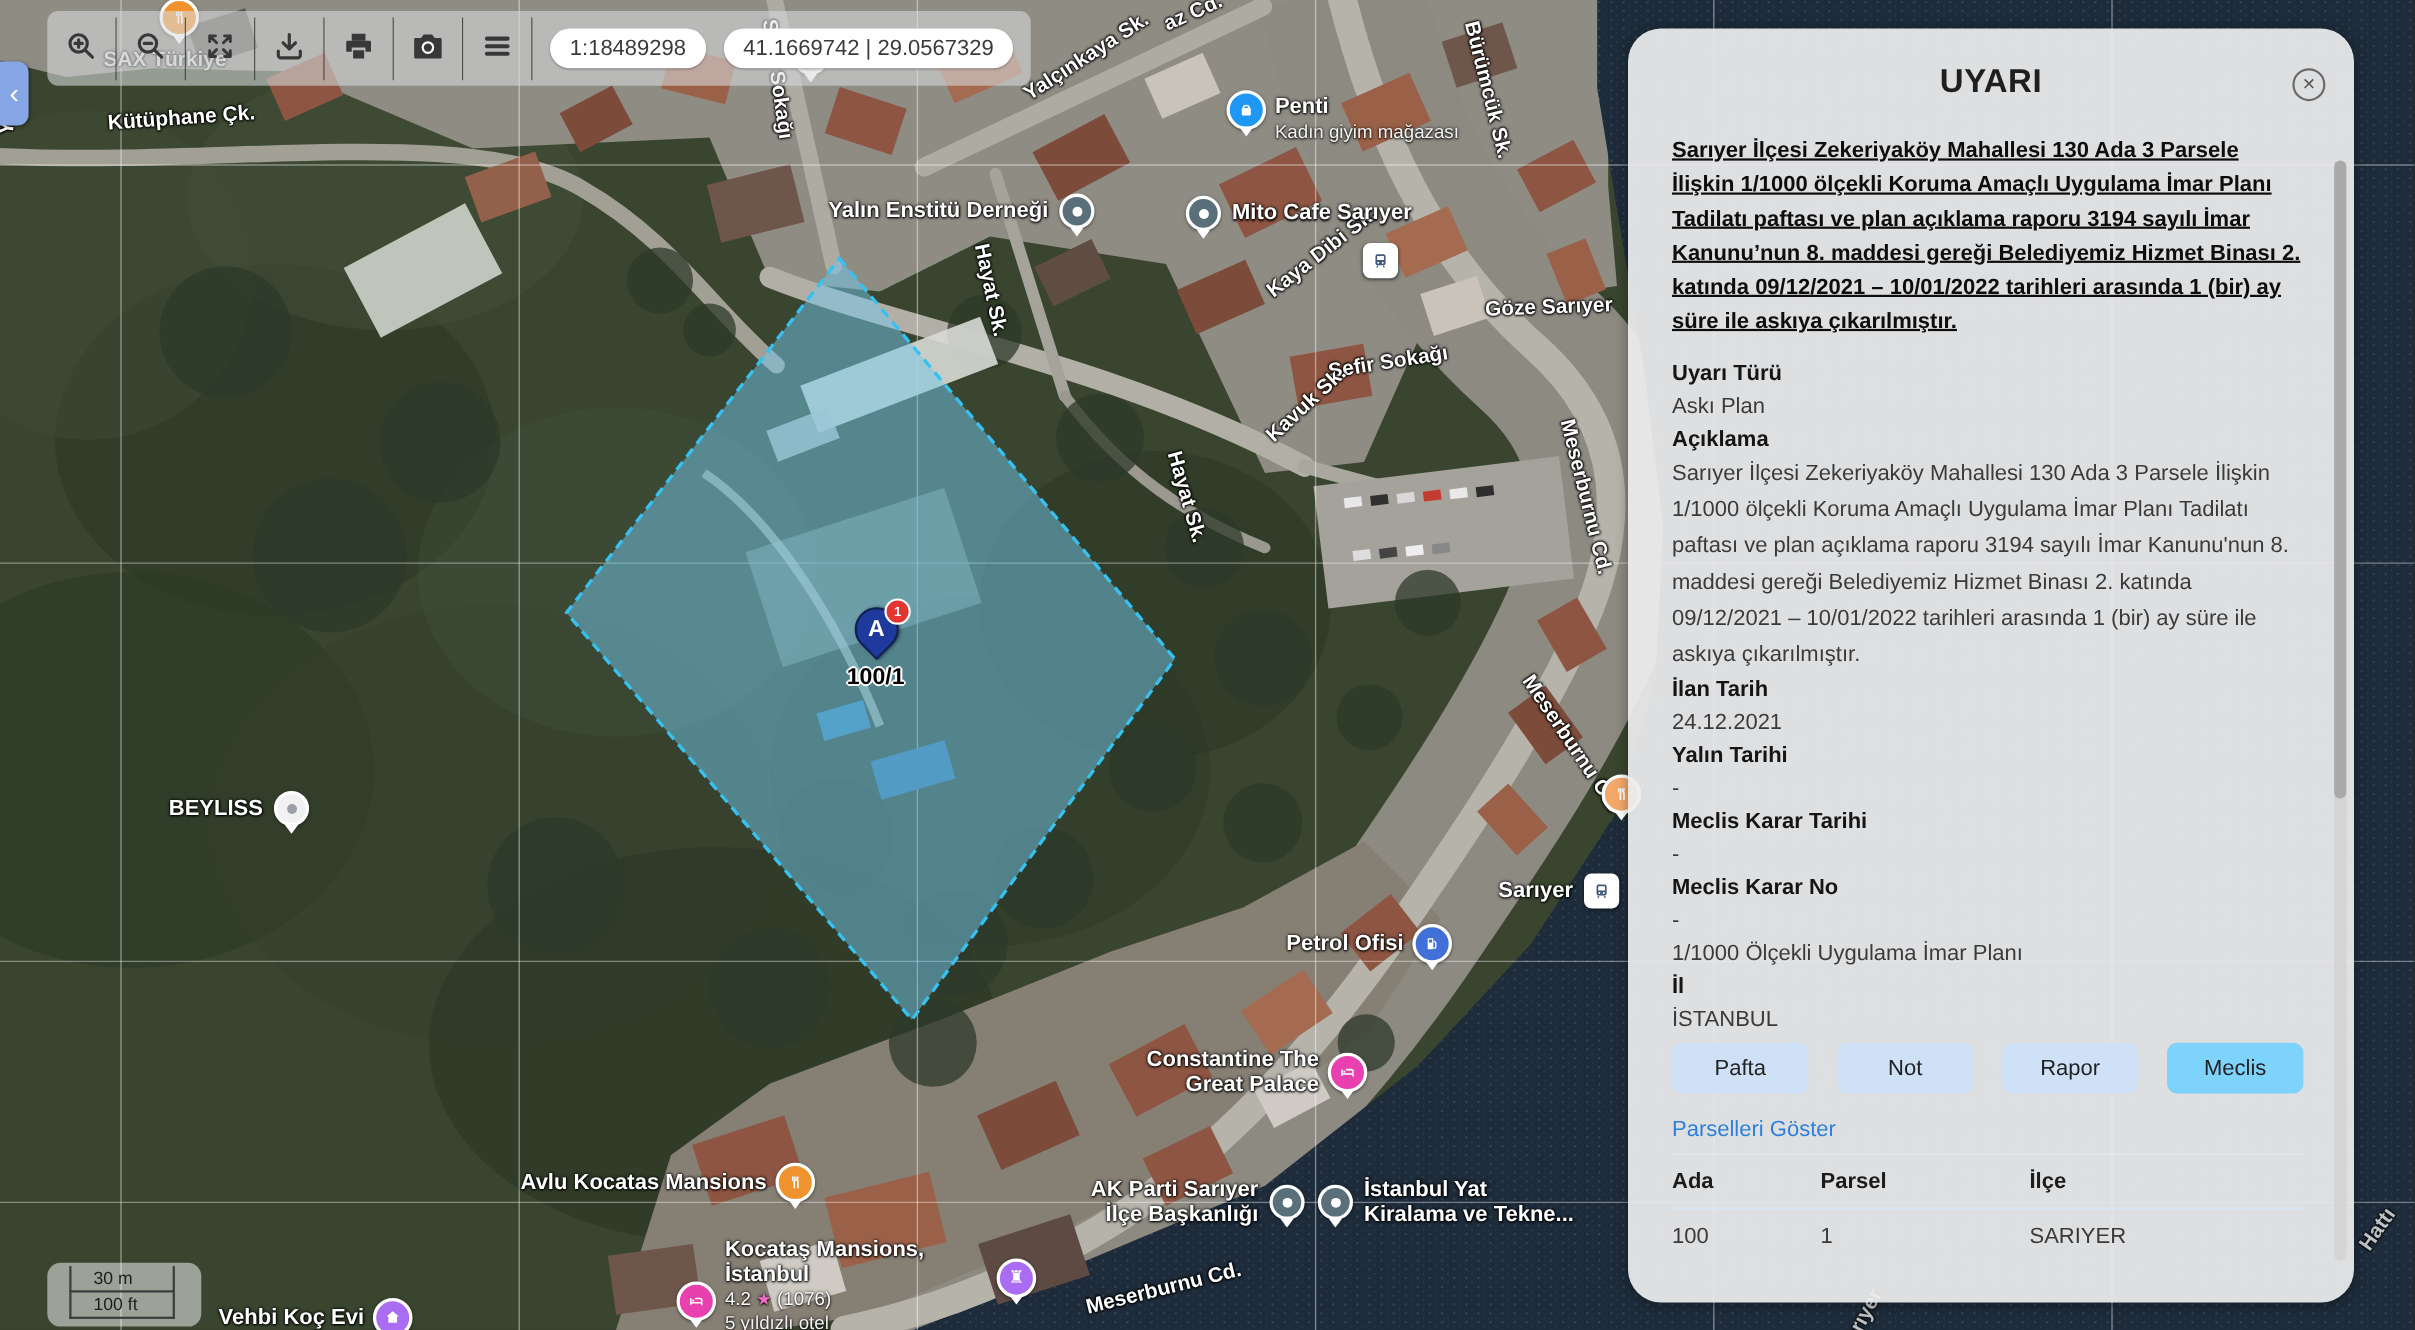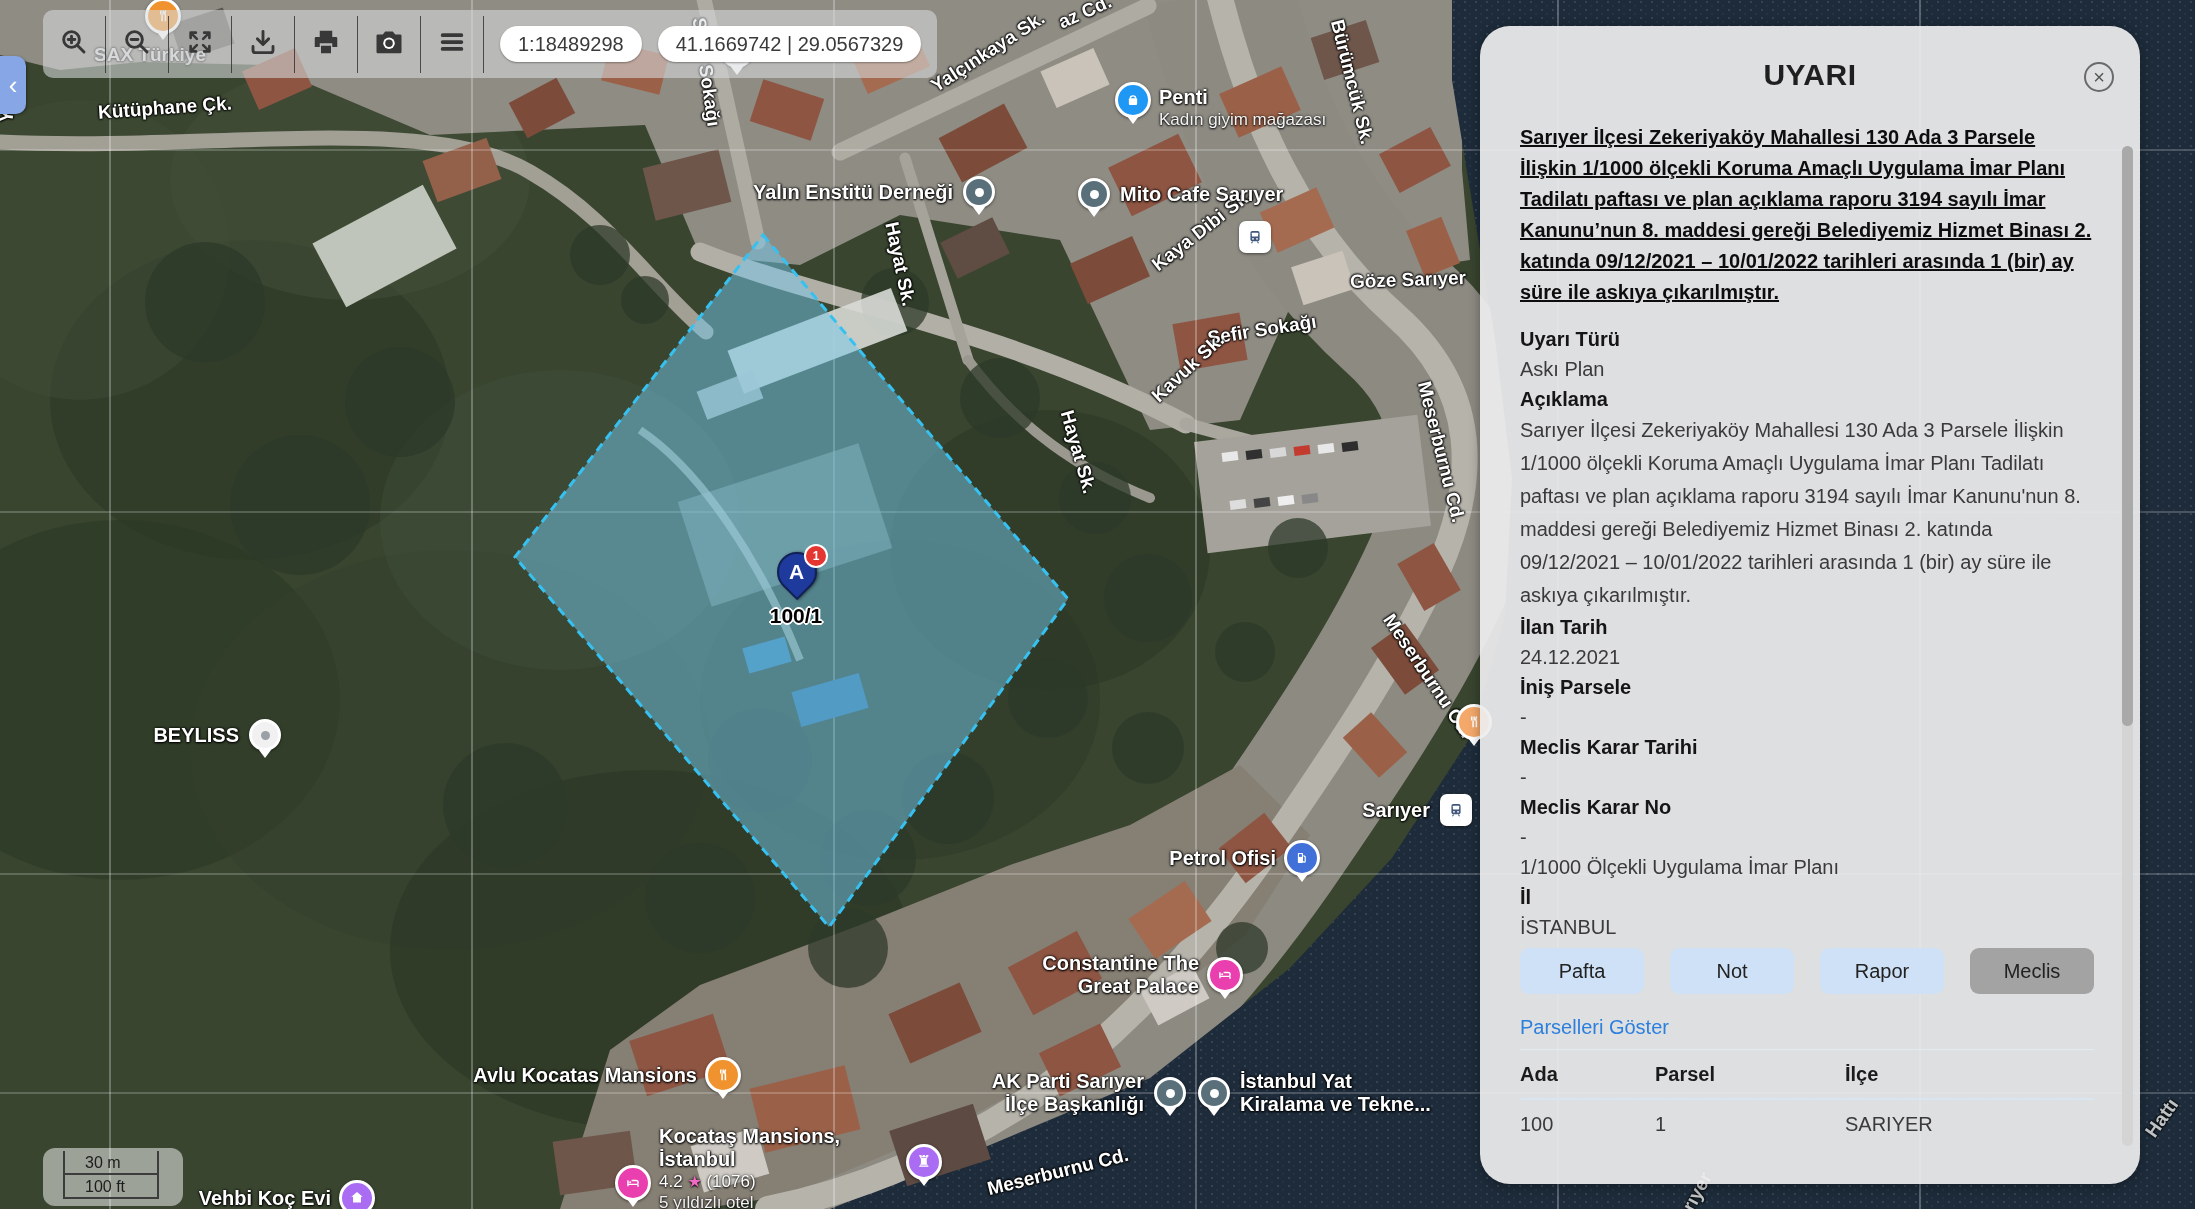--- a/index.html
+++ b/index.html
@@ -76,21 +76,21 @@
   #panel-content{margin:0 46px 0 40px;font-size:20px;color:#3a3a3a;}
   #notice-link{margin:30px 0 16px;font-size:20px;font-weight:bold;line-height:31px;color:#0d0d0d;
     text-decoration:underline;cursor:pointer;}
   .f-label{font-weight:bold;color:#151515;line-height:30px;}
   .f-value{color:#3a3a3a;line-height:30px;}
   .f-value.multi{line-height:33px;}
   #panel-buttons{display:flex;gap:26px;margin:6px 0 12px;}
   .pbtn{flex:1;height:46px;border:none;border-radius:9px;font-size:20px;color:#222;
     font-family:inherit;cursor:pointer;}
   .pbtn.blue{background:#cfe1f7;}
-  .pbtn.gray{background:#a3a3a3;}
+  .pbtn.gray{background:#7dd3fc;}
   #parcels-link{color:#2b7fdd;margin:10px 0 6px;cursor:pointer;display:inline-block;}
   #parcel-table{margin-top:4px;}
   .t-row{display:grid;grid-template-columns:135px 190px 1fr;}
   .t-row.head{border-top:1.5px solid #e2ebf3;border-bottom:2px solid #d9e6f1;}
   .t-cell{line-height:48px;}
   .t-row.head .t-cell{font-weight:bold;color:#1b1b1b;}
   #panel-scrollbar{position:absolute;right:7px;top:120px;width:11px;height:1000px;background:#d4d4d4;border-radius:6px;}
   #panel-scrollbar .thumb{position:absolute;left:0;top:0;width:11px;height:58%;background:#a9a9a9;border-radius:6px;}
 </style>
 </head>
@@ -479,21 +479,21 @@
     </div>
     <div id="panel-content">
       <div id="notice-link">Sarıyer İlçesi Zekeriyaköy Mahallesi 130 Ada 3 Parsele İlişkin 1/1000 ölçekli Koruma Amaçlı Uygulama İmar Planı Tadilatı paftası ve plan açıklama raporu 3194 sayılı İmar Kanunu’nun 8. maddesi gereği Belediyemiz Hizmet Binası 2. katında 09/12/2021 – 10/01/2022 tarihleri arasında 1 (bir) ay süre ile askıya çıkarılmıştır.</div>
       <div id="panel-fields">
           <div class="f-label">Uyarı Türü</div>
           <div class="f-value">Askı Plan</div>
           <div class="f-label">Açıklama</div>
           <div class="f-value multi">Sarıyer İlçesi Zekeriyaköy Mahallesi 130 Ada 3 Parsele İlişkin 1/1000 ölçekli Koruma Amaçlı Uygulama İmar Planı Tadilatı paftası ve plan açıklama raporu 3194 sayılı İmar Kanunu'nun 8. maddesi gereği Belediyemiz Hizmet Binası 2. katında 09/12/2021 – 10/01/2022 tarihleri arasında 1 (bir) ay süre ile askıya çıkarılmıştır.</div>
           <div class="f-label">İlan Tarih</div>
           <div class="f-value">24.12.2021</div>
-          <div class="f-label">İniş Parsele</div>
+          <div class="f-label">Yalın Tarihi</div>
           <div class="f-value">-</div>
           <div class="f-label">Meclis Karar Tarihi</div>
           <div class="f-value">-</div>
           <div class="f-label">Meclis Karar No</div>
           <div class="f-value">-</div>
           <div class="f-value">1/1000 Ölçekli Uygulama İmar Planı</div>
           <div class="f-label">İl</div>
           <div class="f-value">İSTANBUL</div>
         </div>
       <div id="panel-buttons">

